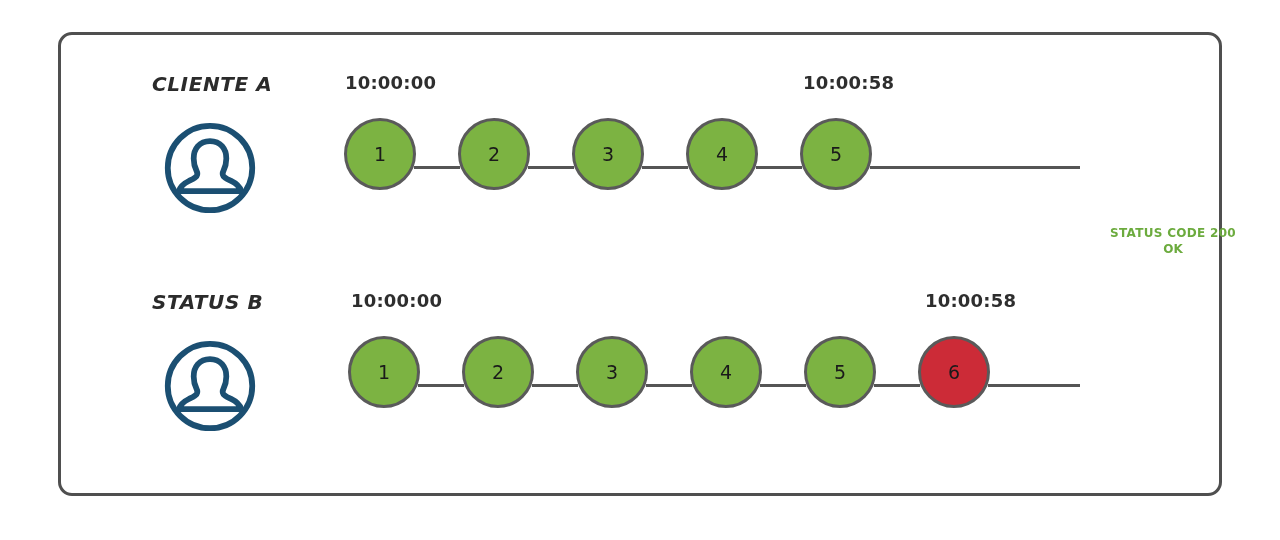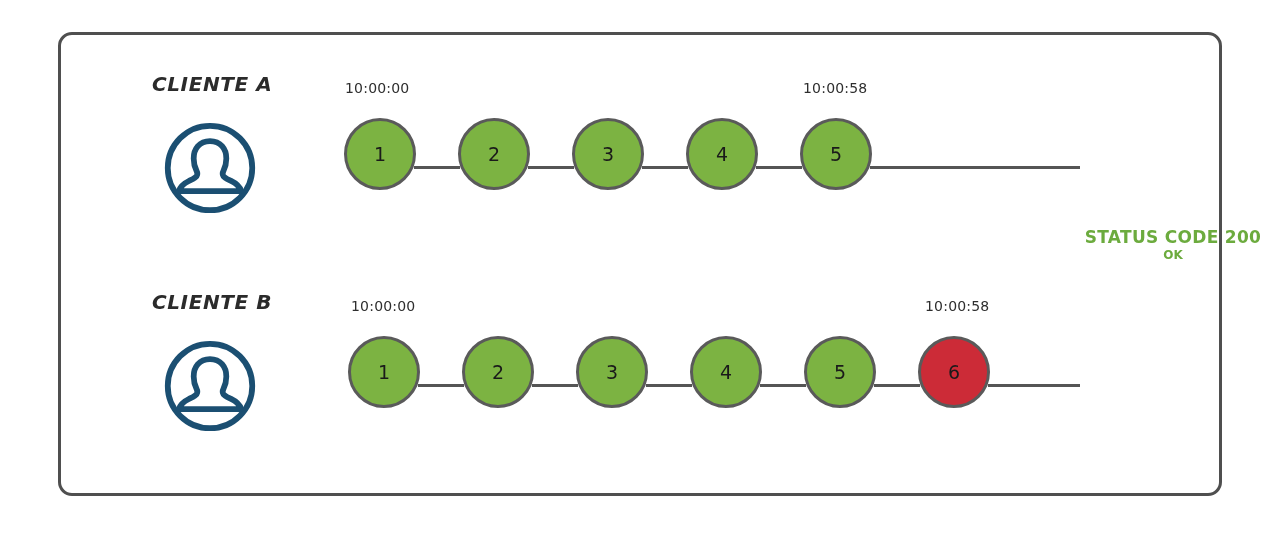--- a/index.html
+++ b/index.html
@@ -62,24 +62,24 @@
     position: absolute;
     left: 114px;
     top: 48px;
     width: 96px;
     height: 96px;
   }
 
   
   .timestamp {
     position: absolute;
-    top: 8px;
-    font-family: "DejaVu Sans", sans-serif;
-    font-size: 14px;
-    font-weight: normal;
+    top: 0;
+    font-family: "DejaVu Sans", sans-serif;
+    font-size: 18px;
+    font-weight: bold;
     color: #2e2e2e;
     white-space: nowrap;
     letter-spacing: 0.2px;
   }
   #ts-a-start { left: 297px; }
   #ts-a-end   { left: 755px; }
   #ts-b-start { left: 303px; }
   #ts-b-end   { left: 877px; }
 
   
@@ -118,21 +118,21 @@
 
   
   .status {
     position: absolute;
     font-family: "DejaVu Sans", sans-serif;
     text-align: center;
     white-space: nowrap;
     line-height: 1.32;
   }
   .status .line1 {
-    font-size: 17px;
+    font-size: 12px;
     font-weight: 600;
     letter-spacing: 0.3px;
   }
   .status .line2 {
     font-size: 12px;
     font-weight: 600;
   }
   .status.ok  { color: #6cab3e; }
 
   #status-a { left: 1026px; top: 154px; width: 198px; }
@@ -194,21 +194,21 @@
       </div>
 
     <div class="status ok" id="status-a">
       <div class="line1">STATUS CODE 200</div>
       <div class="line2">OK</div>
     </div>
   </div>
 
   <div class="row" id="row-b">
 
-    <div class="client-label">CLIENTE B</div>
+    <div class="client-label">STATUS B</div>
 
     <div class="avatar">
       <svg viewBox="0 0 100 100" width="96" height="96" aria-hidden="true">
         <circle cx="50" cy="50" r="44" fill="none" stroke="#1b4f72" stroke-width="6"></circle>
         <path d="M50 22
                  C 39 22 33 30 33 40
                  C 33 46 34.5 50 36 53
                  C 37 55 37 57 36 58.5
                  C 34.5 60.5 32 61.5 28 63.5
                  C 22.5 66.2 19 69.5 17.5 74

